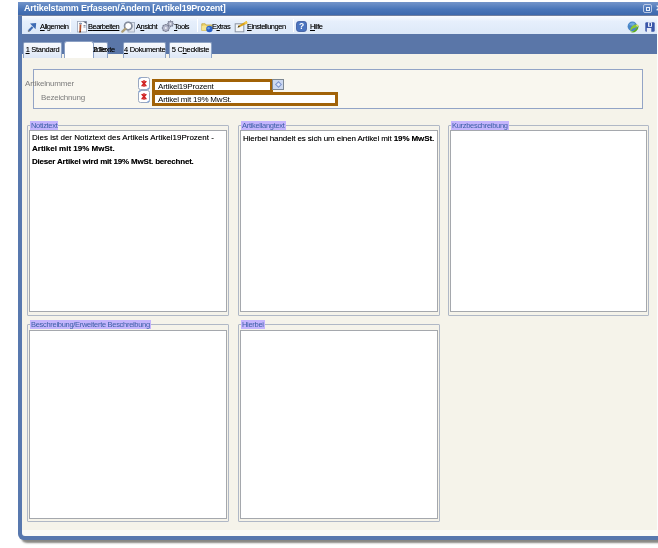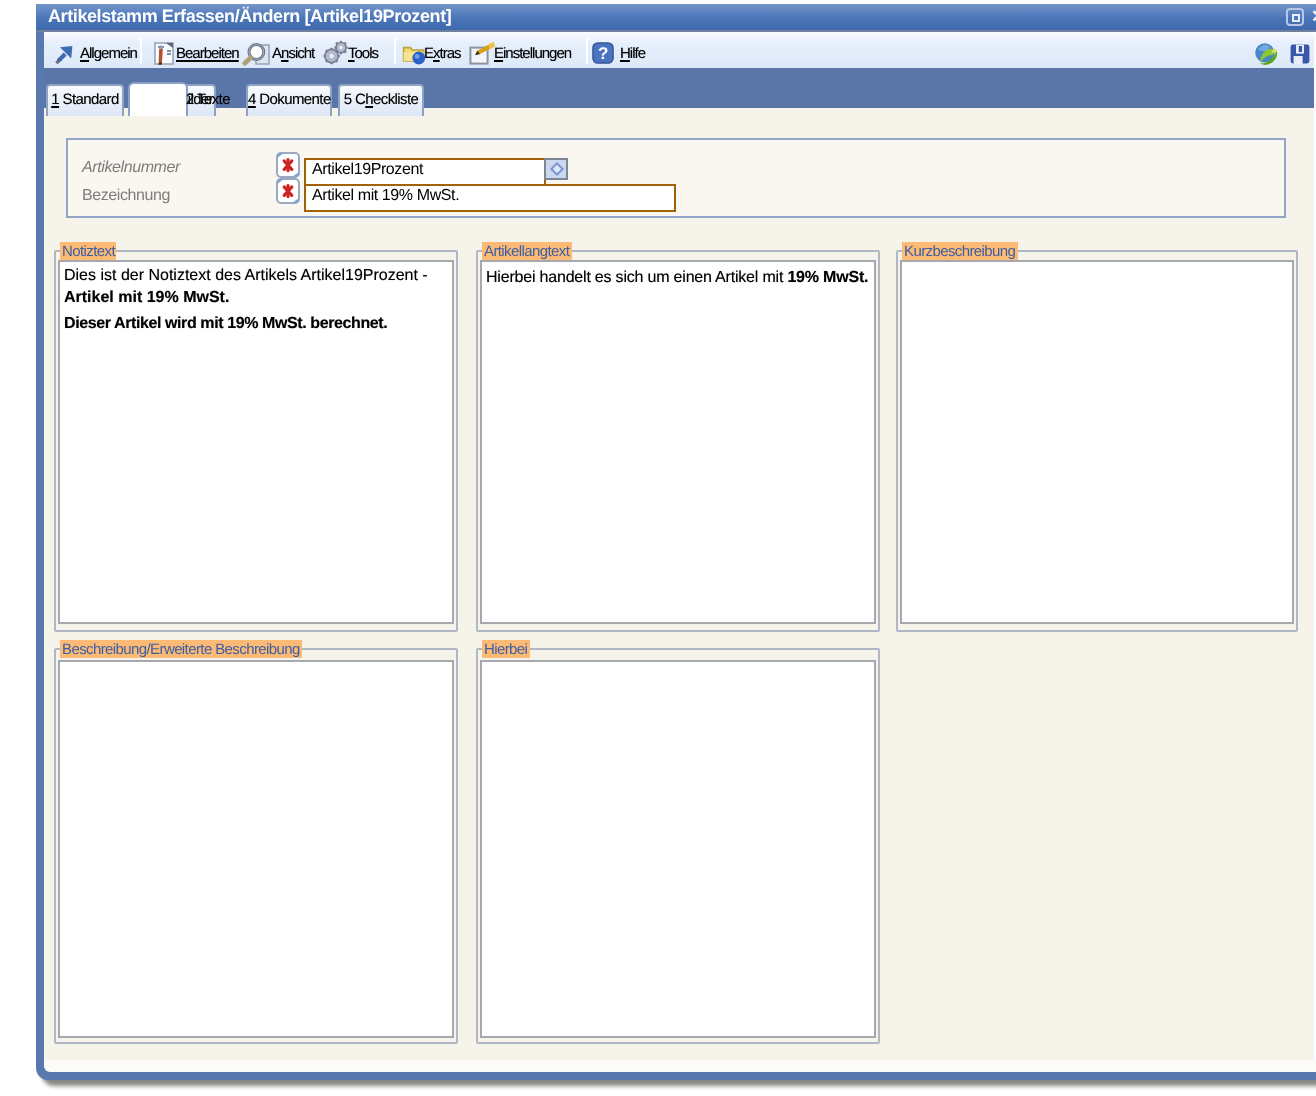--- a/index.html
+++ b/index.html
@@ -27,27 +27,27 @@
 .u { text-decoration:underline; }
 
 
 .tab { position:absolute; font-size:7.5px; letter-spacing:-0.3px; text-align:center; color:#000; text-shadow:0 0 0.4px rgba(40,40,40,0.45); background:linear-gradient(180deg,#f8fafd 0%,#dde7f6 100%); border:1px solid #8ea3c4; border-bottom:none; border-radius:2px 2px 0 0; top:42px; height:16px; line-height:14px; white-space:nowrap; z-index:4; }
 .tab.active { background:#ffffff; top:41px; height:17px; line-height:15px; border-radius:3px 3px 0 0; border-color:#8ba0c4; z-index:5;padding-left:28px; }
 
 
 #fieldpanel { left:17px; top:69px; width:610px; height:40px; background:#f9f7ef; border:1px solid #93a4c6; }
 .flabel { position:absolute; font-size:8px; color:#7d7d7d; letter-spacing:-0.2px; white-space:nowrap; }
 .xbtn { position:absolute; width:12px; height:13px; }
-.inp { position:absolute; background:#ffffff; border:1px solid #a16207; font-size:8px; letter-spacing:-0.2px; line-height:8px; padding:1px 0 0 3px; color:#000; height:14px; white-space:nowrap; }
+.inp { position:absolute; background:#ffffff; border:3px solid #a16207; font-size:8px; letter-spacing:-0.2px; line-height:8px; padding:1px 0 0 3px; color:#000; height:14px; white-space:nowrap; }
 #lookup { left:256px; top:79px; width:12px; height:11px; background:#ccd8f0; border:1px solid #7d8792; }
 #lookup div { position:absolute; left:2.5px; top:2px; width:5px; height:5px; border:1.3px solid #7b93cc; transform:rotate(45deg); background:#dfe7f8; }
 
 
 .gb { position:absolute; border:1px solid #b0b8c6; border-radius:1px; }
-.gb .lg { position:absolute; top:-5px; left:2px; background:#fdba74; padding:0 1px; font-size:7.5px; letter-spacing:-0.3px; color:#3b5fa5; line-height:9px; white-space:nowrap; }
+.gb .lg { position:absolute; top:-5px; left:2px; background:#c4b5fd; padding:0 1px; font-size:7.5px; letter-spacing:-0.3px; color:#3b5fa5; line-height:9px; white-space:nowrap; }
 .wbox { position:absolute; background:#ffffff; border:1px solid #a5a8ad; }
 
 .rt { position:absolute; color:#000; white-space:nowrap; text-shadow:0 0 0.4px rgba(40,40,40,0.5); }
 .red { color:#cc1111; }
 </style>
 </head>
 <body>
 <div id="page">
   <div id="winbg" class="abs"></div>
   <div id="titlebar" class="abs">Artikelstamm Erfassen/Ändern [Artikel19Prozent]</div>
@@ -153,21 +153,21 @@
       <rect x="1.8" y="6" width="4.5" height="4" fill="#e8ecf8"></rect>
     </svg>
 
   <div class="tab" style="left:7px;width:39px;"><span class="u">1</span> Standard</div>
   <div class="tab active" style="left:48px;width:26px;">2 Texte</div>
   <div class="tab" style="left:66px;width:26px;"><span class="u">3</span> Bilder</div>
   <div class="tab" style="left:107px;width:43px;"><span class="u">4</span> Dokumente</div>
   <div class="tab" style="left:153px;width:43px;">5 C<span class="u">h</span>eckliste</div>
 
   <div id="fieldpanel" class="abs"></div>
-  <div class="flabel" style="left:25px;top:79px;font-style:italic;">Artikelnummer</div>
+  <div class="flabel" style="left:9px;top:79px;">Artikelnummer</div>
   <div class="flabel" style="left:25px;top:93px;">Bezeichnung</div>
   <div class="xbtn" style="left:122px;top:76px;"><svg width="12" height="13" viewBox="0 0 12 13">
         <rect x="0.5" y="0.5" width="11" height="12" rx="2" fill="#ffffff" stroke="#9aa8c0" stroke-width="1"></rect>
         <path d="M0.5 3 L0.5 2.5 Q0.5 0.5 2.5 0.5 L4 0.5 Z" fill="#7da2d8"></path>
         <path d="M11.5 10 L11.5 10.5 Q11.5 12.5 9.5 12.5 L8 12.5 Z" fill="#7da2d8"></path>
         <g stroke="#d02222" stroke-width="1.6" stroke-linecap="round">
           <path d="M4.1 4.5 L7.9 8.7"></path>
           <path d="M7.9 4.5 L4.1 8.7"></path>
           <path d="M6 3.8 L6 9.3"></path>
         </g>

